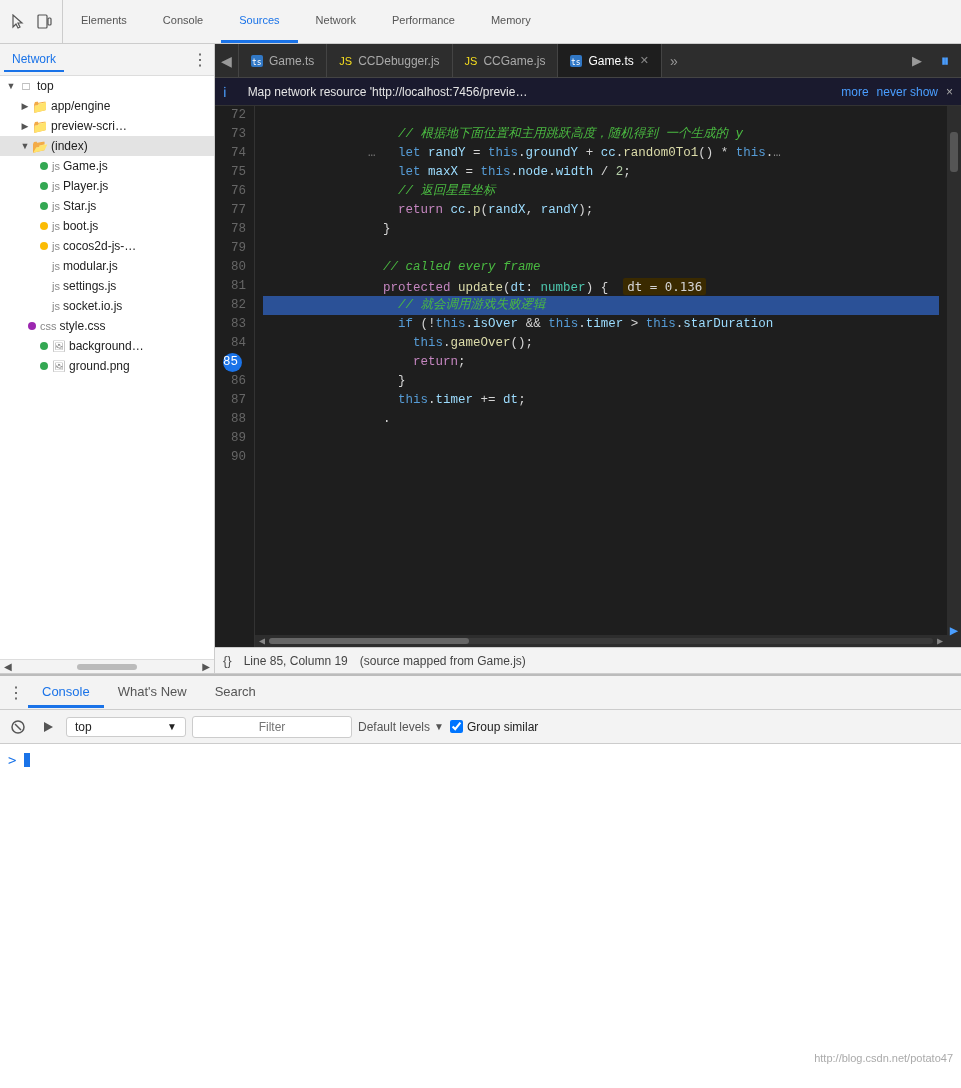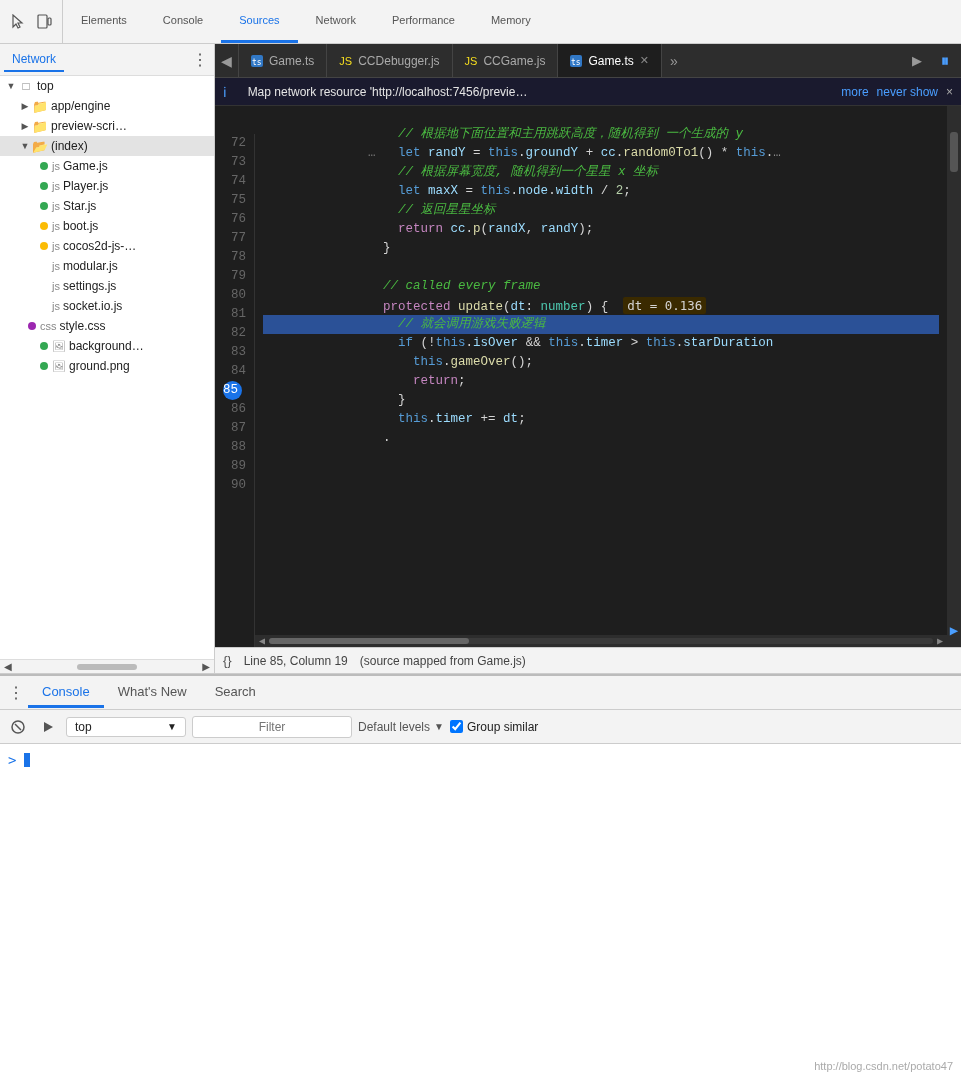--- a/index.html
+++ b/index.html
@@ -219,21 +219,20 @@
       line-height: 19px;
     }
     .line-numbers {
       background: #1e1e1e;
       color: #666;
       padding: 0 8px 8px 8px;
       text-align: right;
       user-select: none;
       min-width: 40px;
       border-right: 1px solid #333;
-      margin-top: 28px;
     }
     .line-num { height: 19px; display: block; }
     .code-line {
       height: 19px;
       white-space: pre;
       display: block;
     }
     
     .kw { color: #569cd6; }
     .kw2 { color: #c586c0; }
@@ -345,21 +344,21 @@
       color: #1a73e8;
       font-size: 13px;
       font-family: 'Consolas', monospace;
       margin-top: 4px;
     }
     .console-prompt-symbol { margin-right: 6px; font-size: 14px; }
 
     
     .watermark {
       position: fixed;
-      bottom: 16px;
+      bottom: 24px;
       right: 8px;
       color: #aaa;
       font-size: 11px;
     }
 
     
     ::-webkit-scrollbar { width: 8px; height: 8px; }
     ::-webkit-scrollbar-track { background: #f0f0f0; }
     ::-webkit-scrollbar-thumb { background: #bbb; border-radius: 4px; }
 
@@ -595,23 +594,20 @@
 
             <div class="code-line">
               <span class="comment">    // 根据地下面位置和主用跳跃高度，随机得到 一个生成的 y</span>
               <span class="plain" style="opacity:0.5;">…</span>
             </div>
 
             <div class="code-line">
               <span class="kw">    let </span><span class="prop">randY</span><span class="plain"> = </span><span class="this">this</span><span class="plain">.</span><span class="prop">groundY</span><span class="plain"> + </span><span class="prop">cc</span><span class="plain">.</span><span class="fn">random0To1</span><span class="plain">() * </span><span class="this">this</span><span class="plain">.</span><span class="op" style="opacity:0.6;">…</span>
             </div>
 
-            <div class="code-line">
-              <span class="comment">    // 根据屏幕宽度, 随机得到一个星星 x 坐标</span>
-            </div>
 
             <div class="code-line">
               <span class="kw">    let </span><span class="prop">maxX</span><span class="plain"> = </span><span class="this">this</span><span class="plain">.</span><span class="prop">node</span><span class="plain">.</span><span class="prop">width</span><span class="plain"> / </span><span class="num">2</span><span class="plain">;</span>
             </div>
 
 
             <div class="code-line">
               <span class="comment">    // 返回星星坐标</span>
             </div>
 

